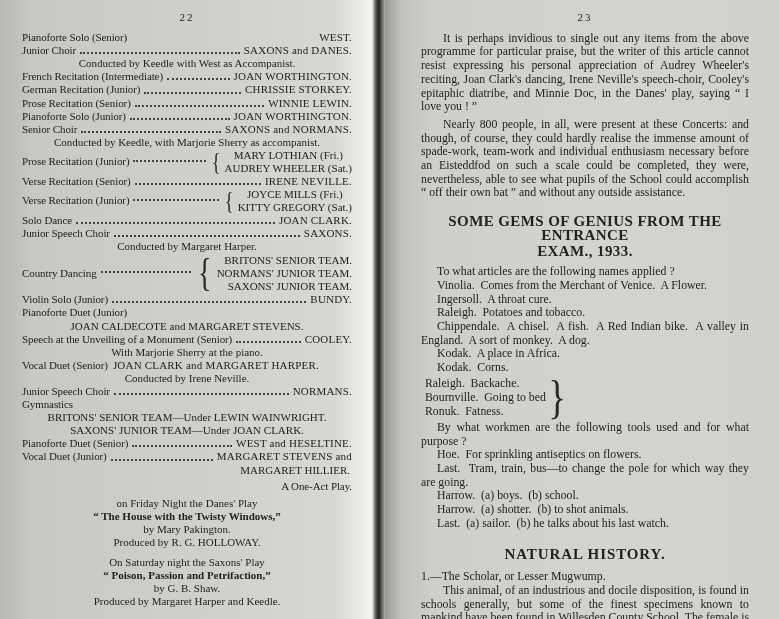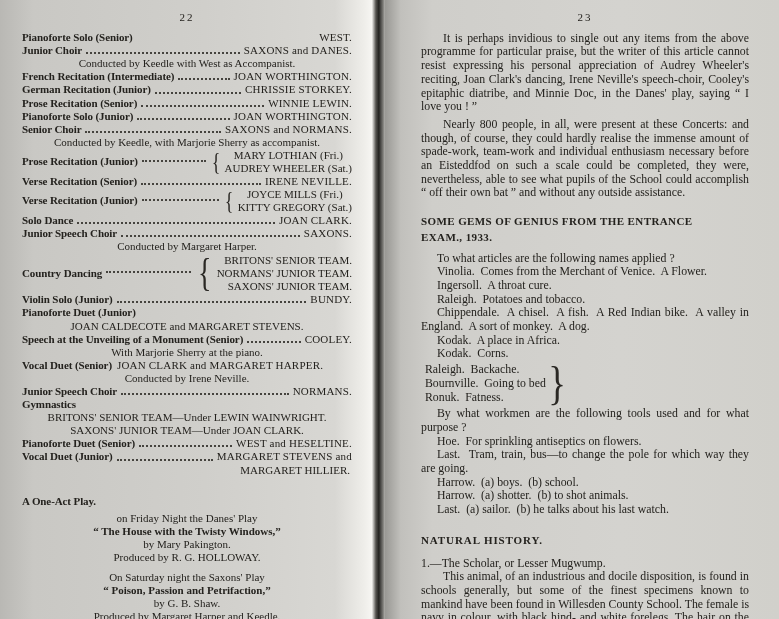--- a/index.html
+++ b/index.html
@@ -7,39 +7,39 @@
   .book{position:relative;width:779px;height:619px;display:flex;}
   .page{box-sizing:border-box;color:#24221e;font-family:"Liberation Serif","DejaVu Serif",serif;}
   .page.left{width:372px;padding:11px 20px 0 22px;font-size:11px;line-height:13.1px;
     background:linear-gradient(90deg,#b9b8b4,#c9c8c4 9%,#d0cfcb 55%,#d8d7d3 90%,#efeeea 98%,#f7f6f3);}
   .gutter{width:13px;background:linear-gradient(90deg,#f1f0ed,#55534f 30%,#232220 52%,#7c7b77 85%,#b2b1ad);}
   .page.right{flex:1;padding:11px 30px 0 36px;font-size:11.8px;line-height:13.7px;
     background:linear-gradient(90deg,#999894,#c1c0bc 4%,#cfceca 12%,#d4d3cf 60%,#d1d0cb 100%);}
   .pagenum{text-align:center;margin-bottom:7px;letter-spacing:2px;font-size:11px;}
   
   .row{display:flex;align-items:flex-end;white-space:nowrap;}
-  .lbl{font-weight:bold;letter-spacing:-0.1px;}
+  .lbl{font-weight:normal;letter-spacing:-0.1px;}
   .dots{flex:1;min-width:8px;border-bottom:2px dotted #45433e;margin:0 4px 3px;height:1px;}
   .sp{flex:1;}
   .val{letter-spacing:0.2px;}
   .note{text-align:center;}
   .brow{align-items:center;}
   .brace{line-height:1;transform:scaleX(.7);color:#2a2824;}
   .b2::before{content:"{";font-size:26px;}
   .b3::before{content:"{";font-size:40px;}
   .stack{display:flex;flex-direction:column;text-align:center;margin-left:2px;line-height:12.7px;}
   .stack.ra{text-align:right;}
   .val2{text-align:right;padding-right:2px;}
   .center-block{text-align:center;margin-top:4px;line-height:13.2px;}
   .mt6{margin-top:6px;}
   .bold{font-weight:bold;}
-  .playhead{margin-top:18px;}
+  .playhead{margin-top:3px;justify-content:flex-end;}
   
   .para{margin:0 0 4px;text-align:justify;text-indent:22px;}
-  .heading{font-weight:bold;text-align:left;font-size:11px;letter-spacing:.4px;margin-top:15px;}
+  .heading{font-weight:bold;text-align:center;font-size:15px;letter-spacing:.4px;margin-top:15px;}
   .h2b{margin-top:2px;margin-bottom:7px;}
   .item{margin:0;text-align:justify;text-indent:16px;}
   .bgroup{display:flex;align-items:center;}
   .bitems{margin-left:4px;line-height:13.9px;}
   .br3{transform:scaleX(.8);}
   .br3::before{content:"}";font-size:46px;}
   .bnote{margin-left:24px;line-height:13.9px;}
   .bnote .ind{padding-left:12px;}
   .nh{margin-top:17px;margin-bottom:9px;letter-spacing:.9px;}
   .nhsub{font-weight:normal;text-indent:0;margin:0;}

